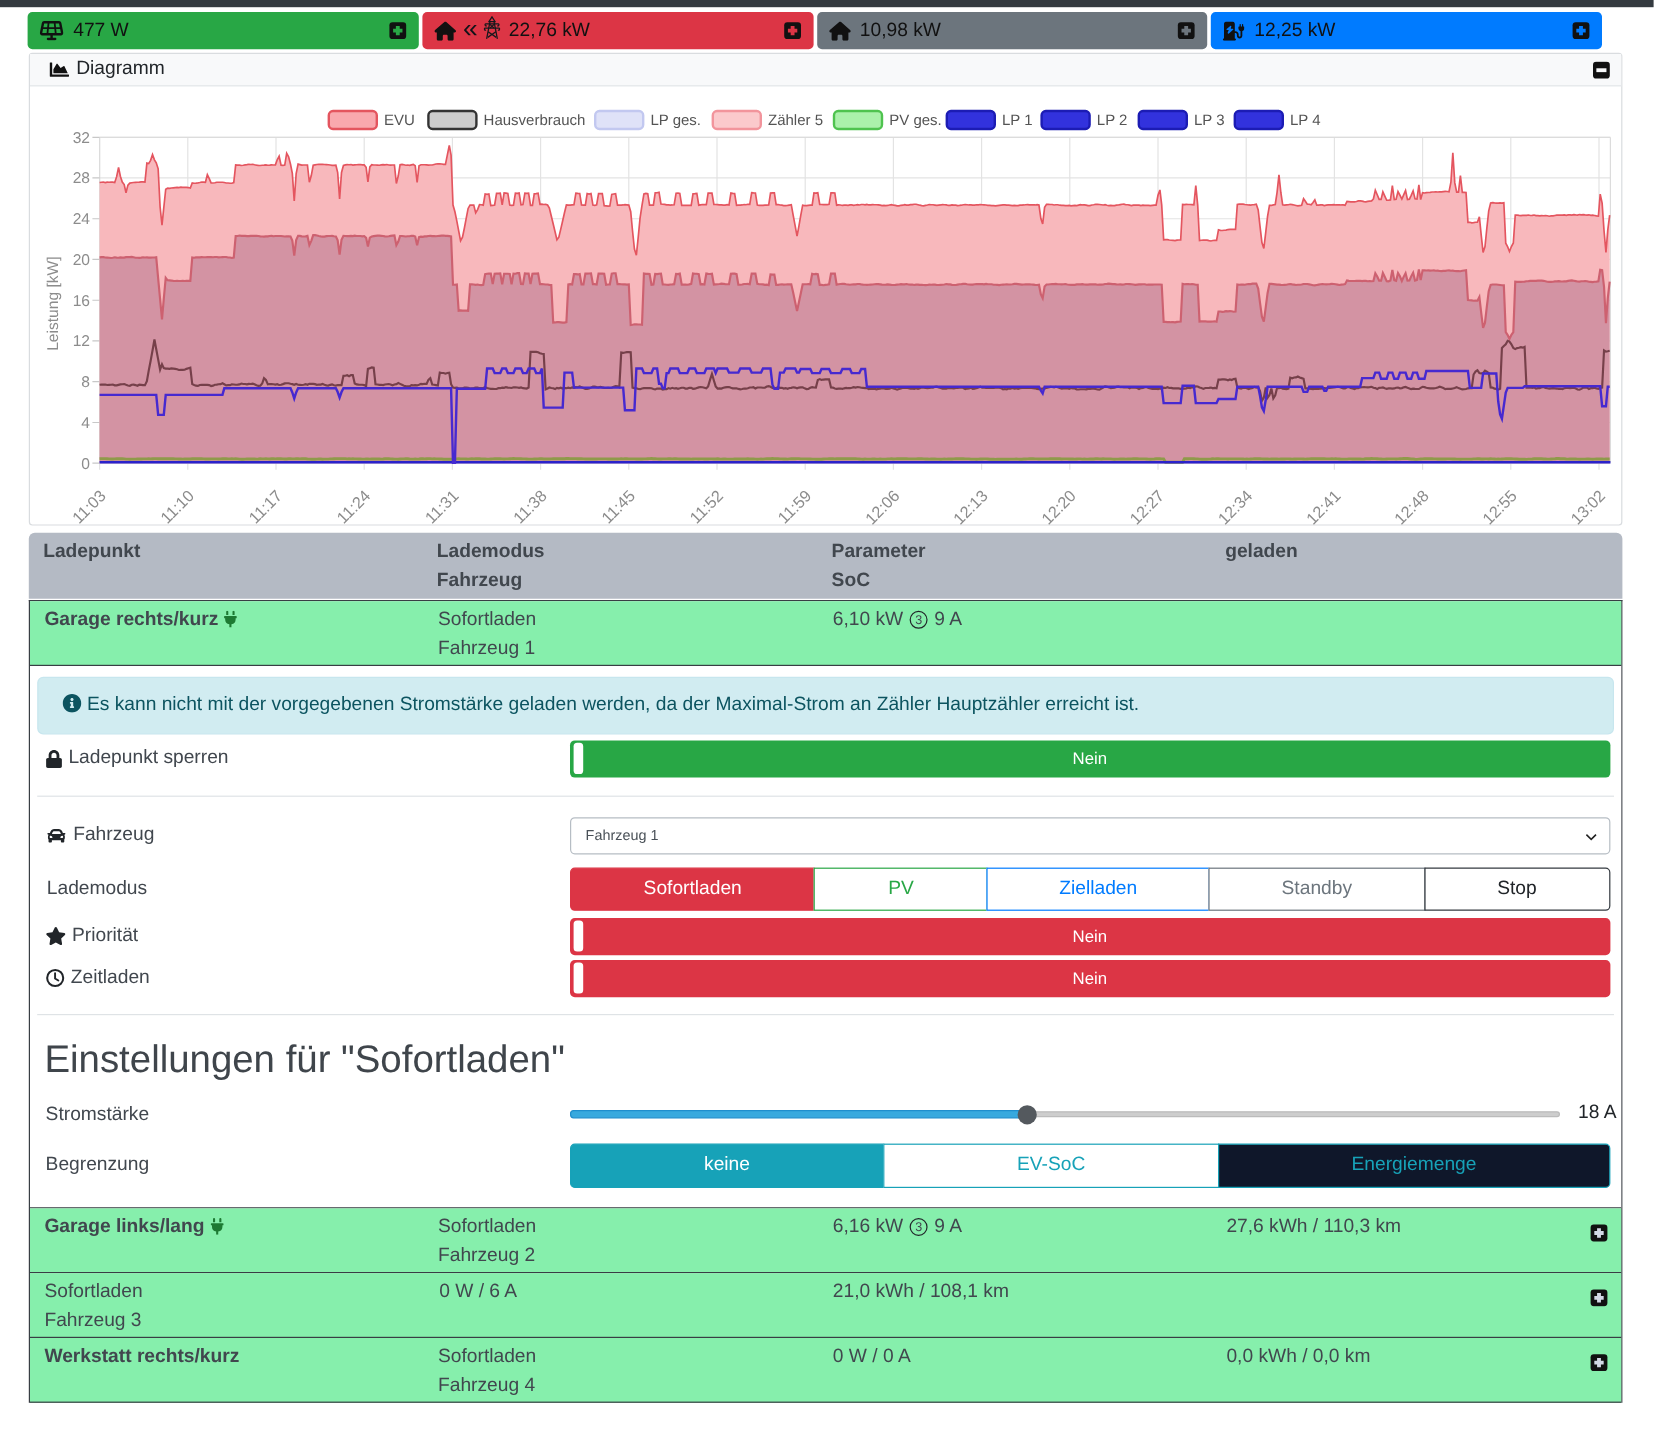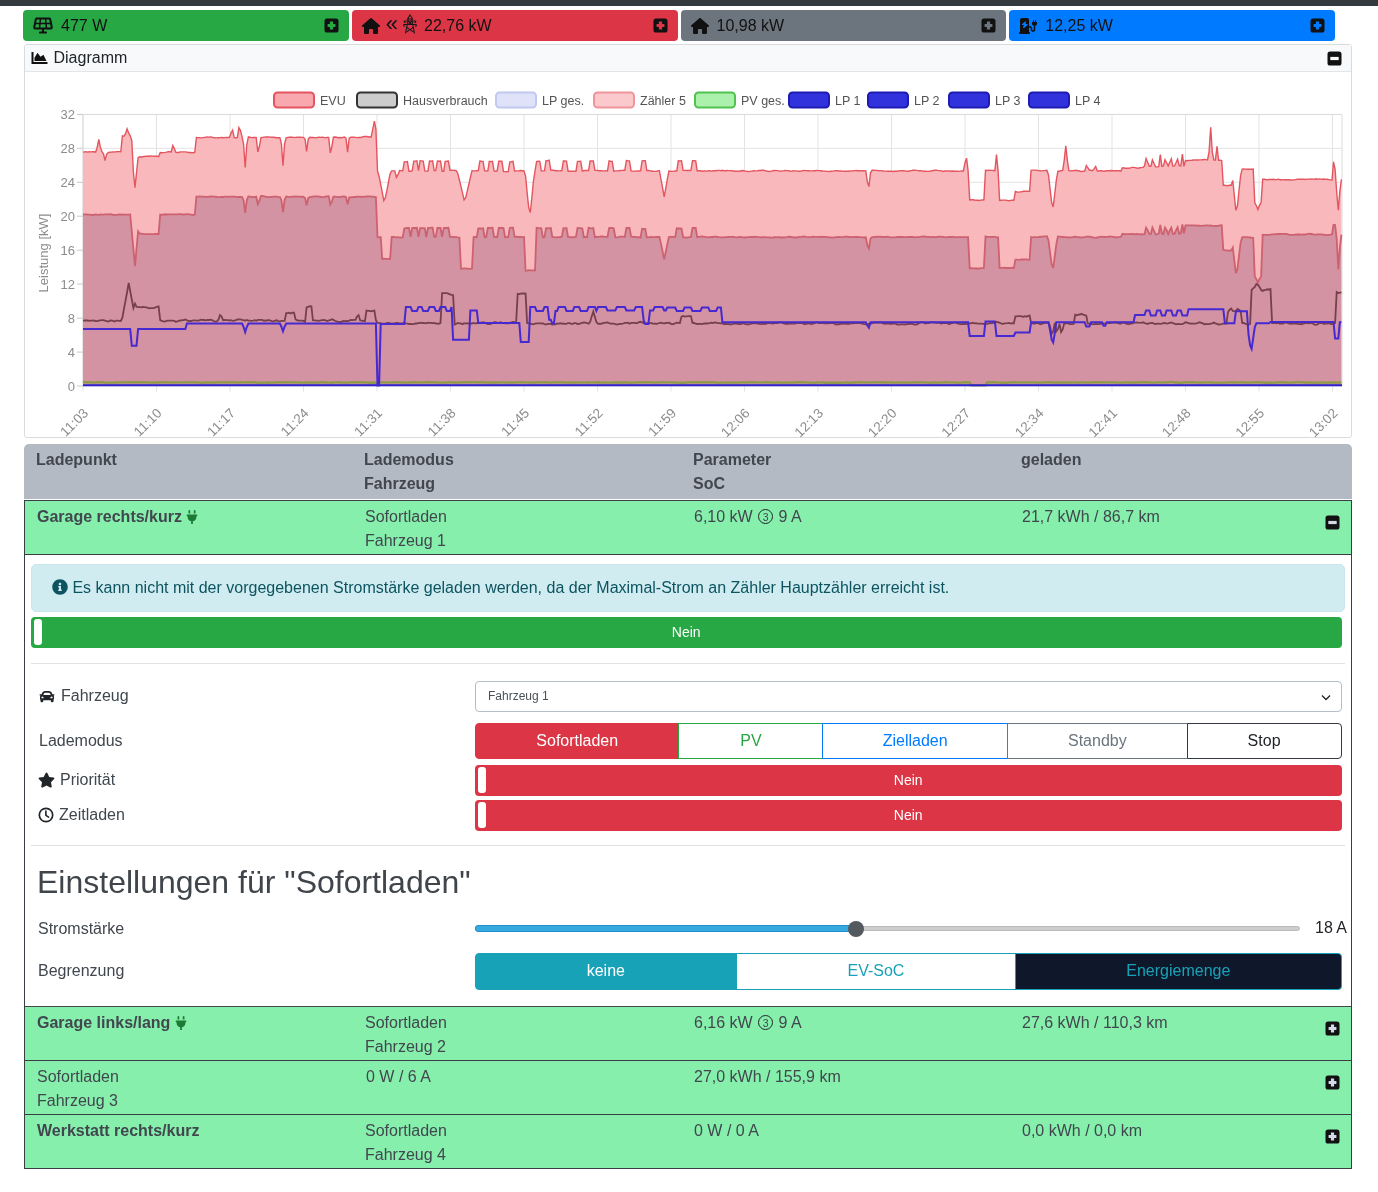--- a/index.html
+++ b/index.html
@@ -1,21 +1,21 @@
 <!DOCTYPE html>
 <html lang="de"><head><meta charset="utf-8">
 <style>
 * { margin:0; padding:0; box-sizing:border-box; }
 body { font-family:"Liberation Sans", sans-serif; font-size:16px; color:#212529; background:#fff; width:1378px; height:1192px; position:relative; overflow:hidden; }
 .topbar { position:absolute; top:0; left:0; width:1378px; height:6px; background:#343a40; }
 .btnrow { position:absolute; top:10px; left:23px; width:1312px; height:31px; display:flex; gap:3px; }
 .tbtn { flex:1 1 0; border-radius:4px; display:flex; align-items:center; padding:0 10px; color:#111; font-size:16px; }
 .tbtn .sp { margin-left:auto; display:flex; }
 .card { position:absolute; top:44px; left:23.5px; width:1328px; height:394px; border:1px solid #d9dcdf; border-radius:3px; background:#fff; }
-.cardhead { height:27px; background:#f8f9fa; border-bottom:1px solid #e3e6e9; display:flex; align-items:center; padding:0 9px 0 5px; font-size:16px; }
+.cardhead { height:27px; background:#f8f9fa; border-bottom:1px solid #e3e6e9; display:flex; align-items:center; padding:0 9px 0 15px; font-size:16px; }
 .cardhead .mn { margin-left:auto; display:flex; }
 .tbl { position:absolute; left:24px; top:444px; width:1327.5px; color:#41474e; }
 .tbody { border:1.3px solid #383e44; border-bottom:none; }
 .trow { display:flex; border-bottom:1.3px solid #383e44; }
 .trow > div { padding:4px 12px 1px 12px; line-height:24px; }
 .c1 { width:328px; } .c2 { width:329px; } .c3 { width:328px; } .c4 { flex:1; display:flex; padding-right:10.5px !important; }
 .thead { background:#b4bac4; font-weight:bold; border-radius:5px 5px 0 0; border-bottom:none; margin-bottom:1.2px; height:54.5px; }
 .rowc { background:#86efac; }
 .rowc .c1 { font-weight:bold; }
 .pm { margin-left:auto; padding-top:6px; }
@@ -189,35 +189,29 @@
     <div class="c3">Parameter<br>SoC</div>
     <div class="c4">geladen</div>
   </div>
   <div class="tbody">
   <div class="trow rowc">
     <div class="c1">Garage rechts/kurz <svg width="12" height="14" viewBox="0 0 384 512" fill="#1d7a33" style="vertical-align:-2px">
             <path d="M320 32a32 32 0 0 0 -64 0v96h64zM368 160H16A16 16 0 0 0 0 176v32a16 16 0 0 0 16 16H32v32A160.1 160.1 0 0 0 160 412.8V512h64V412.8A160.1 160.1 0 0 0 352 256V224h16a16 16 0 0 0 16-16V176A16 16 0 0 0 368 160zM128 32a32 32 0 0 0 -64 0v96h64z"></path>
           </svg></div>
     <div class="c2">Sofortladen<br>Fahrzeug 1</div>
     <div class="c3">6,10 kW <span class="circ3">3</span> 9 A</div>
-    <div class="c4">
-          <span>21,7 kWh / 86,7 km</span>
-          <span class="pm"><svg width="15" height="15" viewBox="0 0 15 15" style="vertical-align:-2px">
-              <rect x="0.5" y="0.5" width="14" height="14" rx="2.6" fill="#111"></rect>
-              <g fill="#d3d9e6">
-                <rect x="3.3" y="5.9" width="8.4" height="3.2"></rect>
-              </g>
-            </svg></span>
-        </div>
   </div>
   <div class="exp">
     <div class="alert"><svg width="16" height="16" viewBox="0 0 512 512" fill="#0c5460" style="vertical-align:-2px">
             <path d="M256 8C119.043 8 8 119.083 8 256c0 136.997 111.043 248 248 248s248-111.003 248-248C504 119.083 392.957 8 256 8zm0 110c23.196 0 42 18.804 42 42s-18.804 42-42 42-42-18.804-42-42 18.804-42 42-42zm56 254c0 6.627-5.373 12-12 12h-88c-6.627 0-12-5.373-12-12v-24c0-6.627 5.373-12 12-12h12v-64h-12c-6.627 0-12-5.373-12-12v-24c0-6.627 5.373-12 12-12h64c6.627 0 12 5.373 12 12v100h12c6.627 0 12 5.373 12 12v24z"></path>
           </svg> Es kann nicht mit der vorgegebenen Stromstärke geladen werden, da der Maximal-Strom an Zähler Hauptzähler erreicht ist.</div>
     <div class="frow" style="margin-top:5px">
+      <div class="flabel"><svg width="14" height="15" viewBox="0 0 448 512" fill="#212529">
+              <path d="M400 224h-24v-72C376 68.2 307.8 0 224 0S72 68.2 72 152v72H48c-26.5 0-48 21.5-48 48v192c0 26.5 21.5 48 48 48h352c26.5 0 48-21.5 48-48V272c0-26.5-21.5-48-48-48zm-104 0H152v-72c0-39.7 32.3-72 72-72s72 32.3 72 72v72z"></path>
+            </svg>Ladepunkt sperren</div>
       <div class="fctrl">
             <div class="toggle" style="background:#28a745"><div class="handle"></div>Nein</div>
           </div>
     </div>
     <div class="sep" style="margin-top:15px;margin-bottom:0"></div>
     <div class="frow" style="margin-top:17px">
       <div class="flabel"><svg width="18" height="15" viewBox="0 0 512 512" fill="#212529">
               <path d="M499.99 176h-59.87l-16.64-41.6C406.38 91.63 365.57 64 319.5 64h-127c-46.06 0-86.88 27.63-103.99 70.4L71.87 176H12.01C4.2 176-1.53 183.34.37 190.91l6 24C7.7 220.25 12.5 224 18.01 224h20.07C24.65 235.73 16 252.78 16 272v48c0 16.12 6.16 30.67 16 41.93V416c0 17.67 14.33 32 32 32h32c17.67 0 32-14.33 32-32v-32h256v32c0 17.67 14.33 32 32 32h32c17.67 0 32-14.33 32-32v-54.07c9.84-11.25 16-25.8 16-41.93v-48c0-19.22-8.65-36.27-22.07-48H494c5.51 0 10.31-3.75 11.64-9.09l6-24c1.89-7.57-3.84-14.91-11.65-14.91zm-352.06-17.83c7.29-18.22 24.94-30.17 44.57-30.17h127c19.63 0 37.28 11.95 44.57 30.17L384 208H128l19.93-49.83zM96 319.8c-19.2 0-32-12.76-32-31.9S76.8 256 96 256s48 28.71 48 47.85-28.8 15.95-48 15.95zm320 0c-19.2 0-48 3.19-48-15.95S396.8 256 416 256s32 12.76 32 31.9-12.8 31.9-32 31.9z"></path>
             </svg>Fahrzeug</div>
       <div class="fctrl">
@@ -290,21 +284,21 @@
               <g fill="#d3d9e6">
                 <path d="M9.1 3.6H5.9v2.3H3.6v3.2h2.3v2.3h3.2V9.1h2.3V5.9H9.1z"></path>
               </g>
             </svg></span>
         </div>
   </div>
   <div class="trow rowc">
     <div class="c2">Sofortladen<br>Fahrzeug 3</div>
     <div class="c3">0 W / 6 A</div>
     <div class="c4">
-          <span>27,0 kWh / 155,9 km</span>
+          <span>21,0 kWh / 108,1 km</span>
           <span class="pm"><svg width="15" height="15" viewBox="0 0 15 15" style="vertical-align:-2px">
               <rect x="0.5" y="0.5" width="14" height="14" rx="2.6" fill="#111"></rect>
               <g fill="#d3d9e6">
                 <path d="M9.1 3.6H5.9v2.3H3.6v3.2h2.3v2.3h3.2V9.1h2.3V5.9H9.1z"></path>
               </g>
             </svg></span>
         </div>
   </div>
   <div class="trow rowc">
     <div class="c1">Werkstatt rechts/kurz</div>

